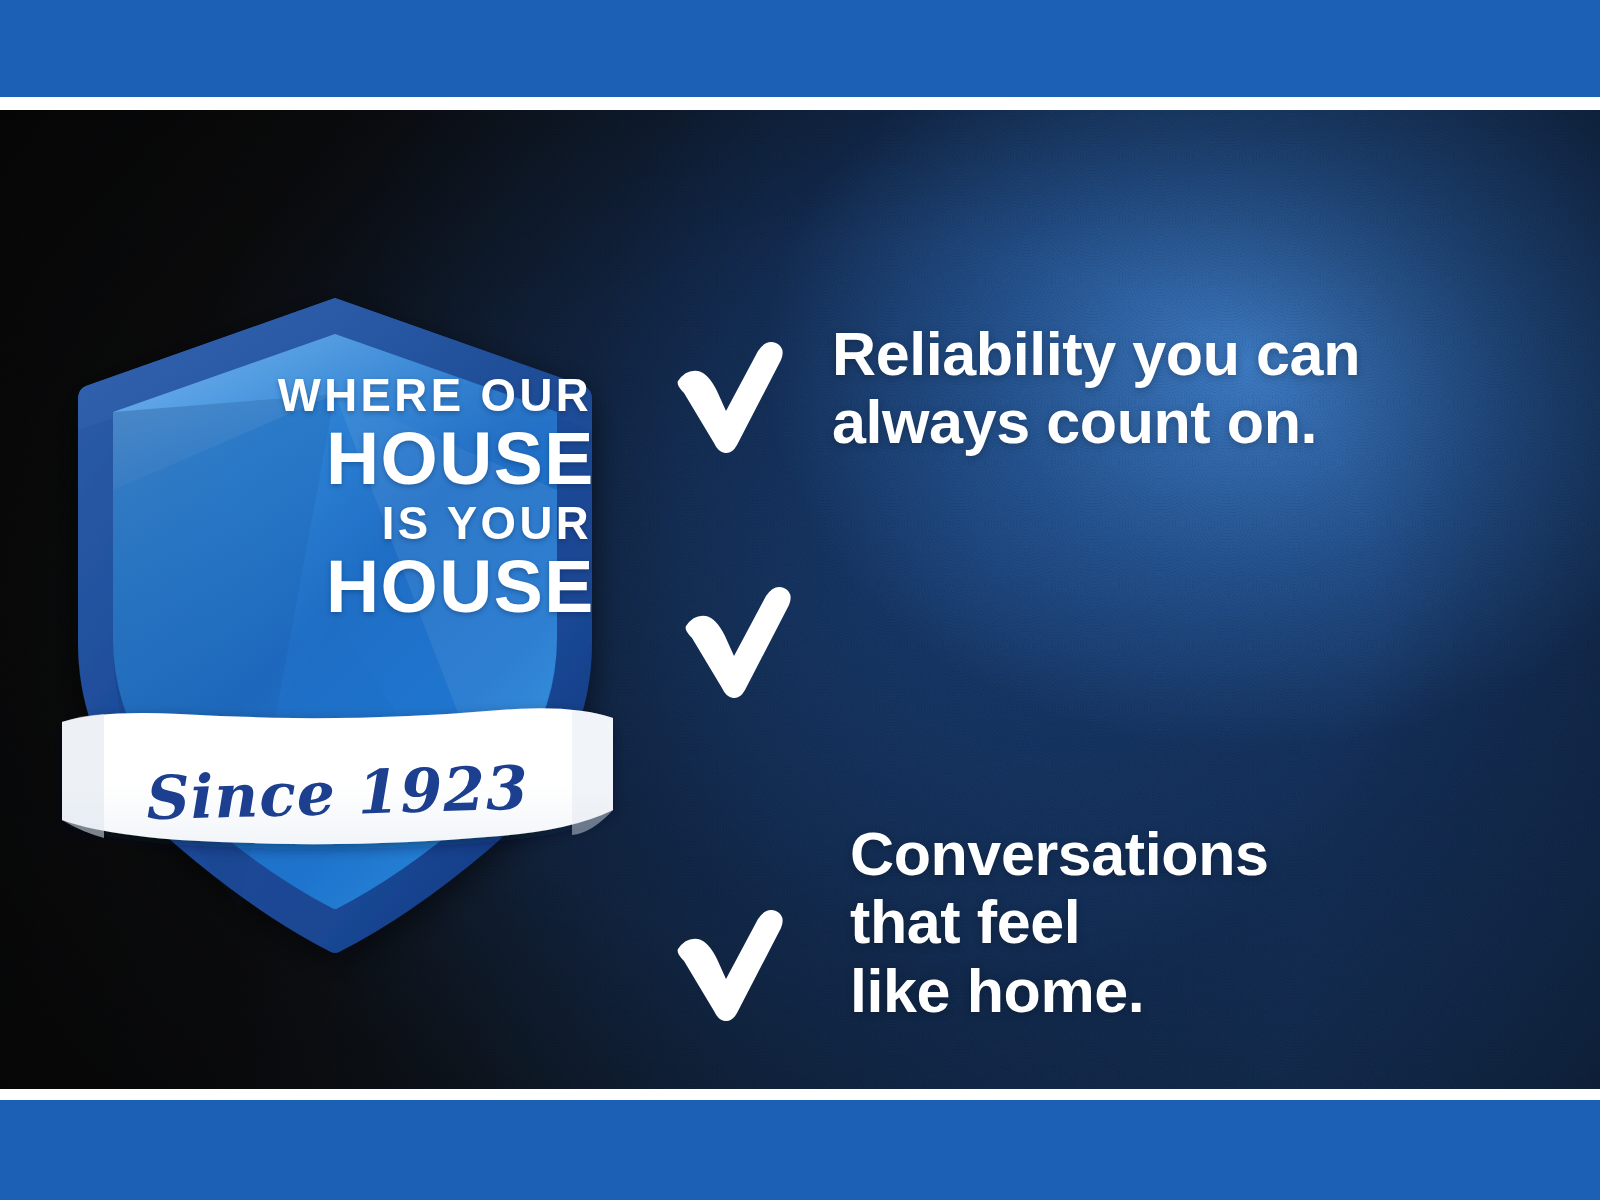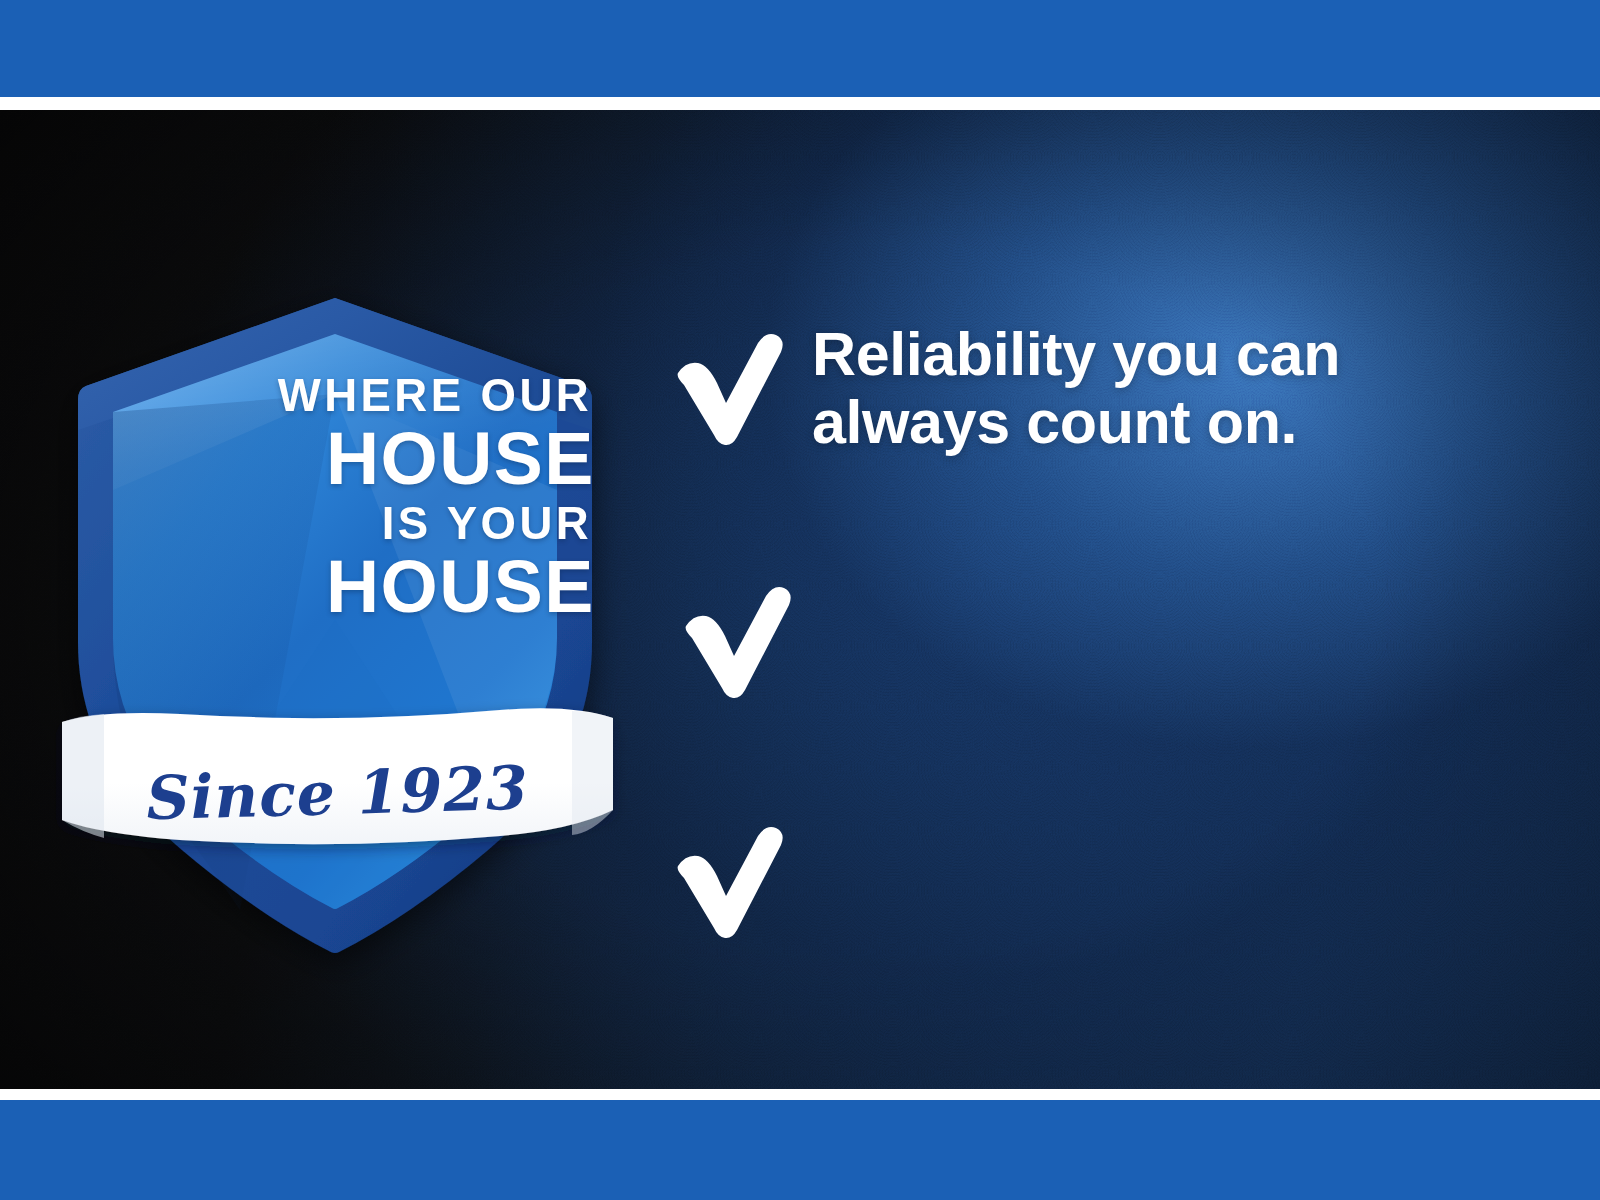--- a/index.html
+++ b/index.html
@@ -141,22 +141,22 @@
   
   .checklist {
     position: absolute;
     left: 660px;
     top: 110px;
     width: 900px;
   }
   .check-row {
     position: absolute;
     display: flex;
-    align-items: center;
-    gap: 20px;
+    align-items: flex-end;
+    gap: 40px;
   }
   .row-1 { top: 100px;  left: 12px; }
   .row-2 { top: 360px;  left: 20px; }
   .row-3 { top: 600px;  left: 12px; }
 
   .check-icon {
     flex: 0 0 auto;
     width: 120px;
     height: 120px;
     margin-top: 2px;
@@ -356,20 +356,23 @@
                      L 86 14
                      Q 94 2 104 6
                      Q 114 11 109 23
                      L 65 108
                      Q 60 117 53 116
                      Q 46 115 42 106
                      L 12 56
                      Q 4 48 6 44 Z" fill="#ffffff"></path>
           </svg>
         </div>
+        <div class="check-text">Conversations
+that feel
+like home.</div>
       </div>
 
     </div>
   </div>
 
   <div class="rule rule-bottom"></div>
   <div class="band band-bottom"></div>
 
 </div>
 

